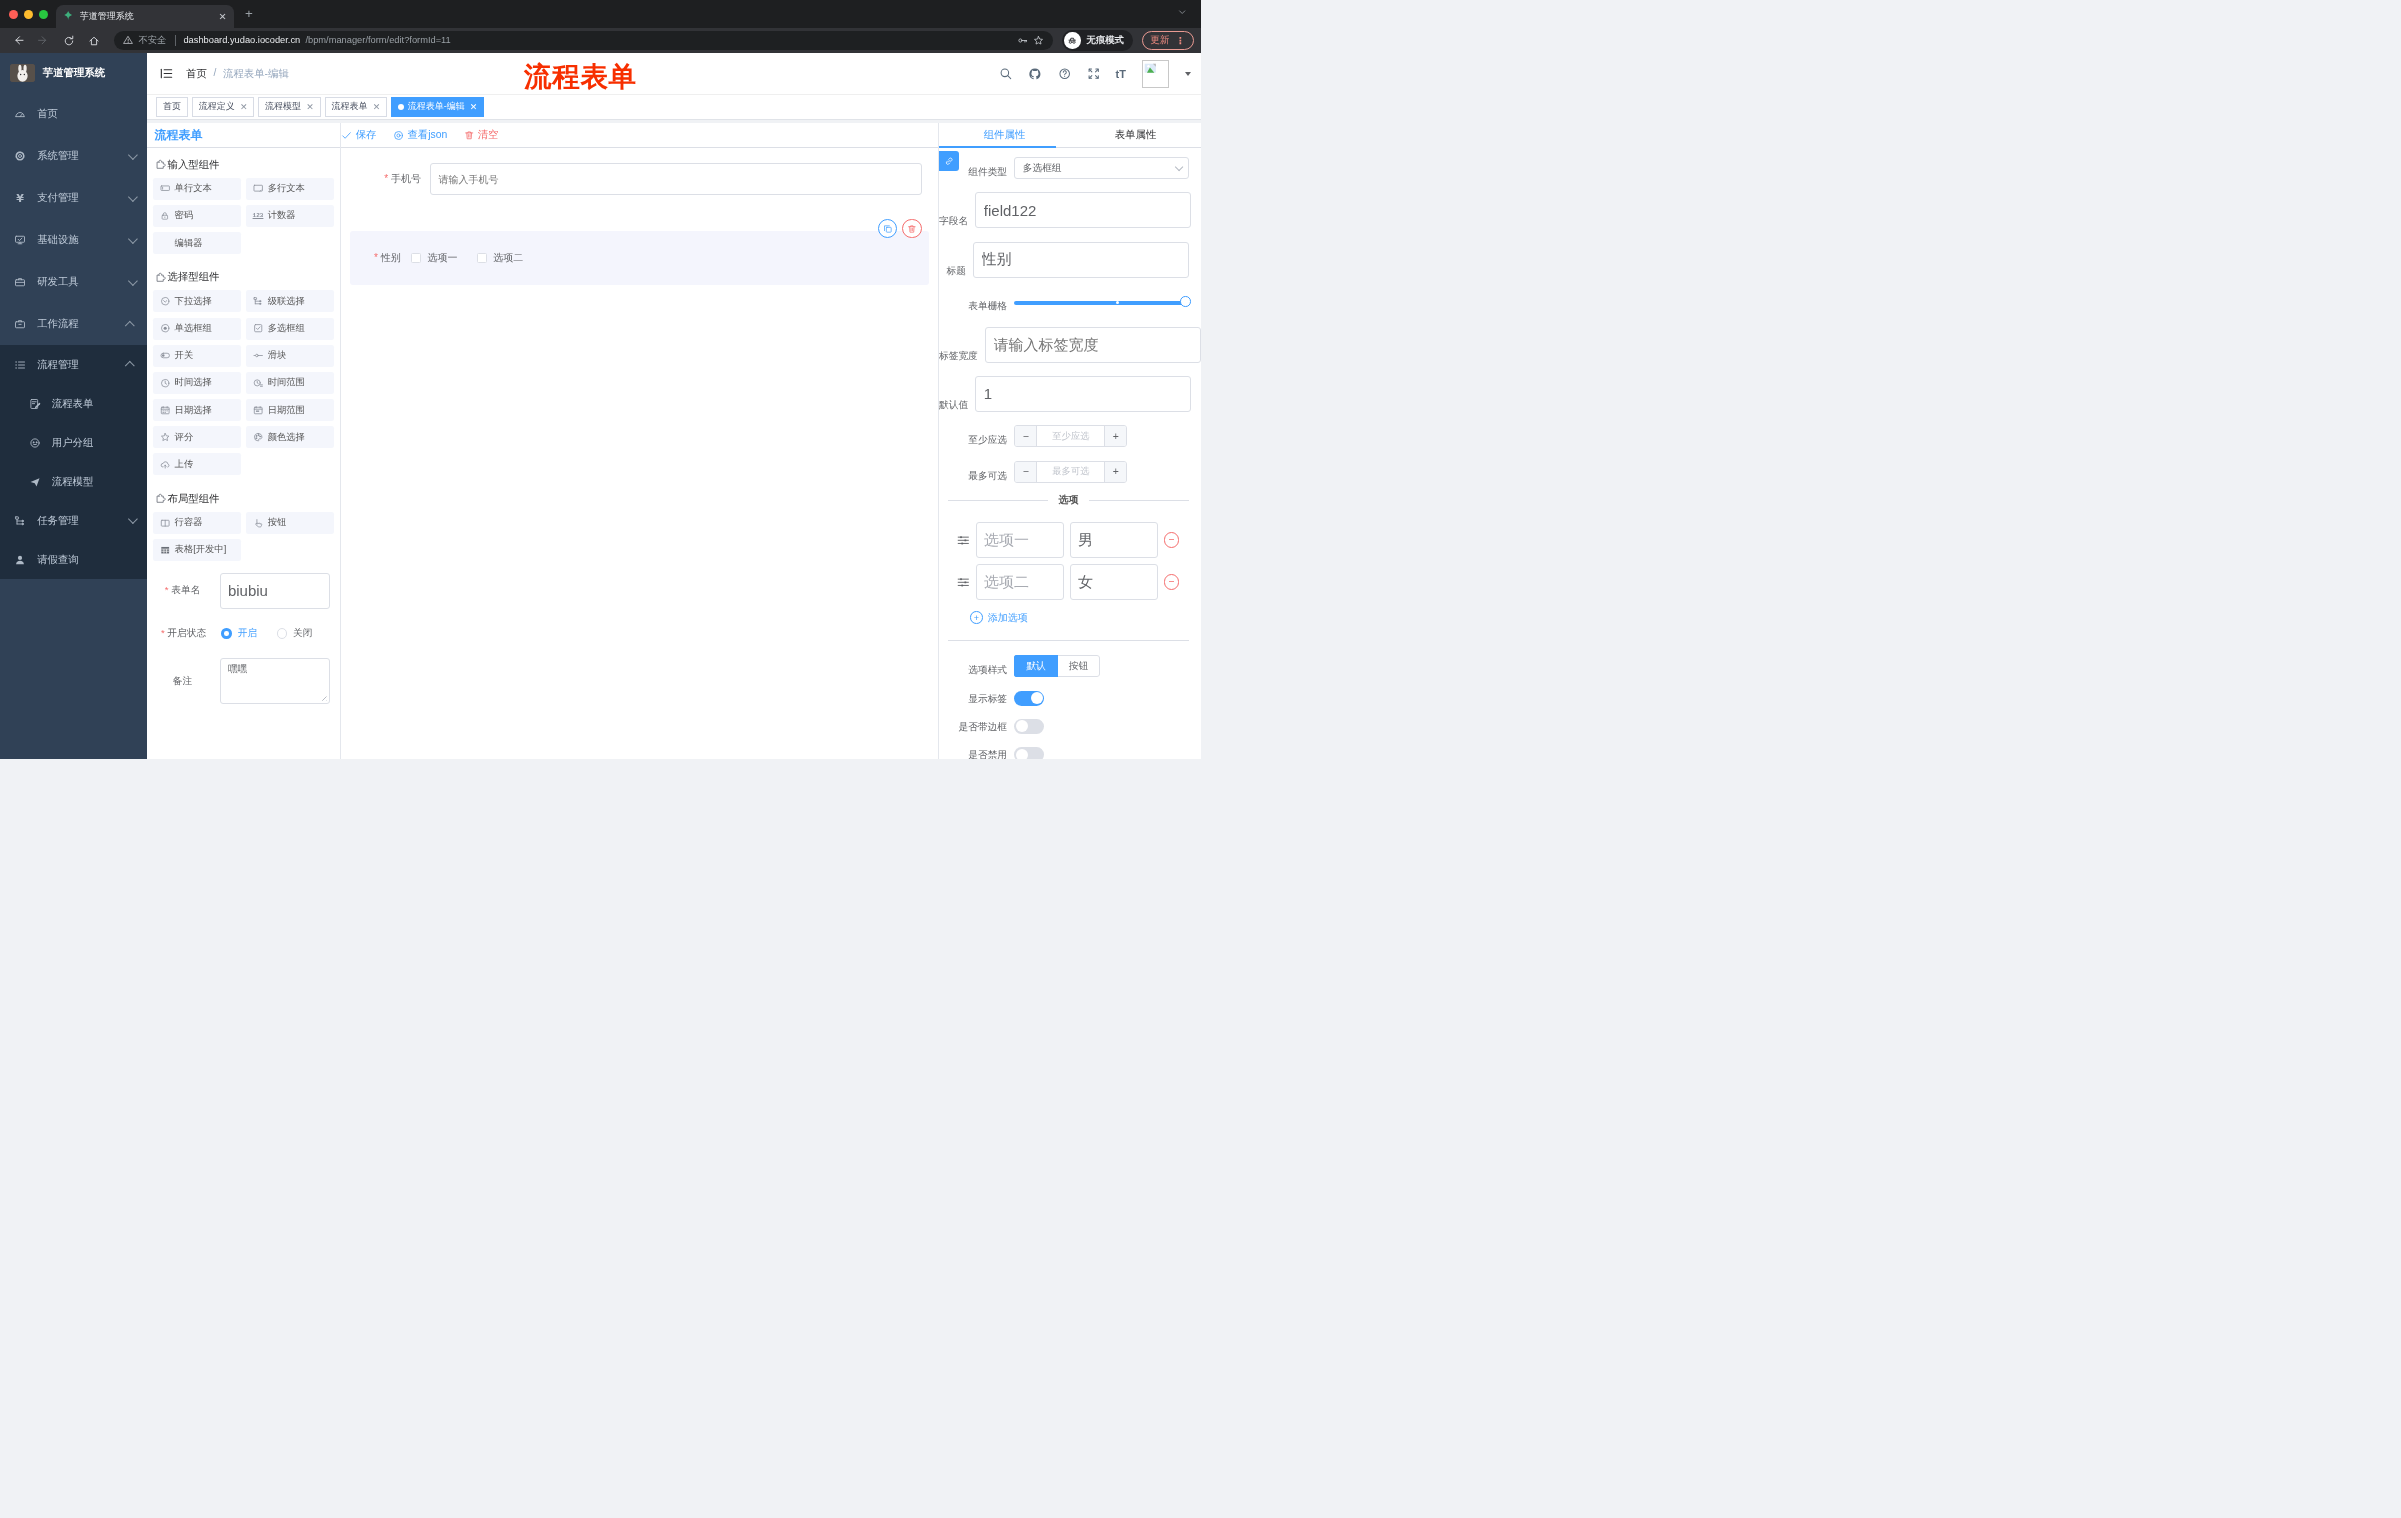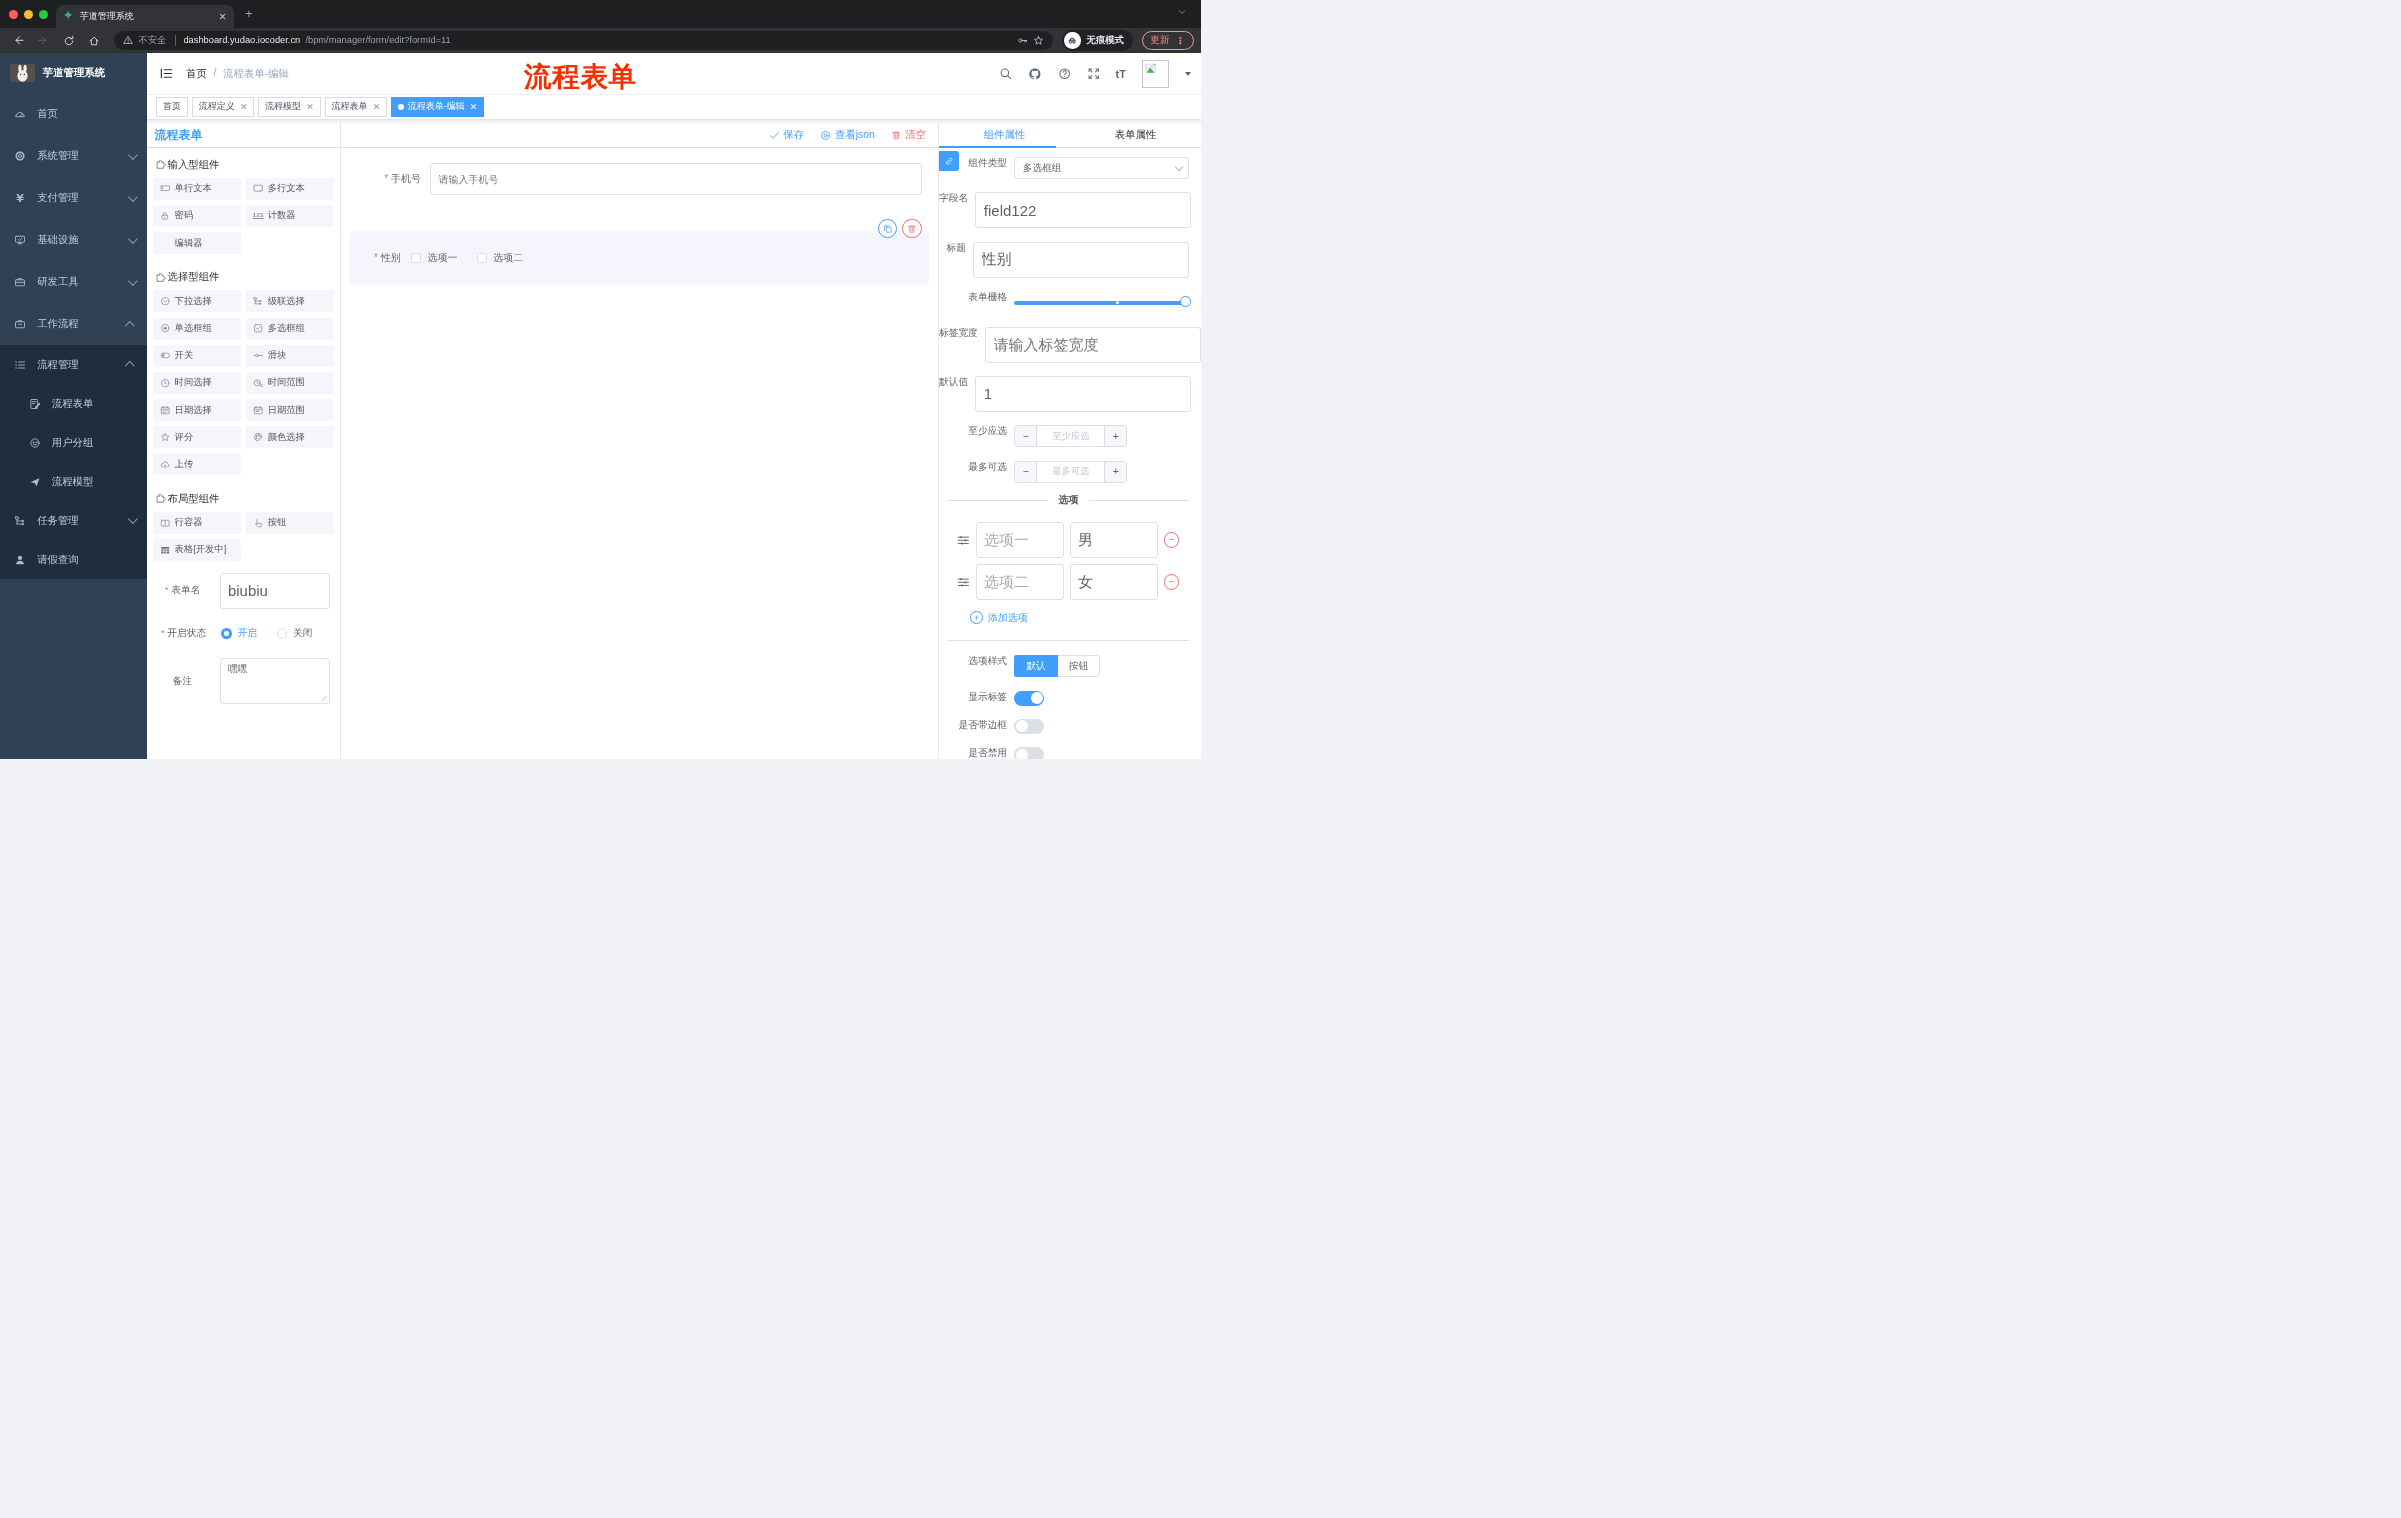--- a/index.html
+++ b/index.html
@@ -92,21 +92,21 @@
   .radio-row { display:flex; align-items:center; gap:6px; }
   .radio { width:10.4px; height:10.4px; border-radius:50%; border:0.7px solid #dcdfe6; background:#fff; }
   .radio.on { border:3.3px solid #409eff; }
   .radio-lbl { color:#606266; margin-right:13.4px; }
   .radio-lbl.on { color:#409eff; }
   .remark-wrap { position:relative; }
   .remark { width:110px; height:46px; border:0.7px solid #dcdfe6; border-radius:3px; padding:4.5px 7.4px; font-size:9.7px; color:#606266; resize:none; outline:none; font-family:inherit; }
   .resize-corner { position:absolute; right:3px; bottom:5.2px; width:6.7px; height:6.7px; background:repeating-linear-gradient(135deg,#b8bcc4 0 0.7px,transparent 0.7px 3px); clip-path:polygon(100% 0,100% 100%,0 100%); }
 
   .canvas-panel { position:absolute; left:193px; top:3px; width:599px; bottom:0; background:#fff; border-left:0.7px solid #e4e7ed; border-right:0.7px solid #e4e7ed; }
-  .canvas-head { justify-content:flex-end; gap:16.3px; padding-right:12px; }
+  .canvas-head { gap:16.3px; padding-right:12px; }
   .cact { display:flex; align-items:center; gap:3.7px; font-size:10.4px; cursor:pointer; }
   .cact.blue { color:#409eff; }
   .cact.red { color:#f56c6c; }
   .canvas-body { padding:15px 9px 0 9px; }
   .field-row { display:flex; align-items:center; padding-left:15px; }
   .f-label { width:56px; text-align:right; color:#606266; font-size:10px; margin-right:9px; white-space:nowrap; }
   .phone-input { flex:1; height:32px; margin-right:7.4px; font-size:10px; }
   .selected-wrap { position:relative; margin-top:36px; }
   .sel-actions { position:absolute; right:7.4px; top:-12px; display:flex; gap:5.2px; }
   .circle-btn { width:19.3px; height:19.3px; border-radius:50%; background:#fff; display:flex; align-items:center; justify-content:center; }
@@ -116,21 +116,21 @@
   .cbx { width:10.4px; height:10.4px; border:0.7px solid #dcdfe6; border-radius:1.5px; background:#fff; margin-right:6px; }
   .cbx-item { display:flex; align-items:center; margin-right:19.3px; color:#606266; font-size:10px; }
 
   .props-panel { position:absolute; left:792px; top:3px; right:0; bottom:0; background:#fff; }
   .props-head { position:relative; }
   .ptab { width:50%; text-align:center; font-size:10.4px; color:#303133; cursor:pointer; }
   .ptab.active { color:#409eff; }
   .ptab-line { position:absolute; left:0; bottom:-0.7px; width:117px; height:1.5px; background:#409eff; }
   .link-tab { position:absolute; left:0; top:28px; width:20px; height:20px; background:#409eff; border-radius:0 3px 3px 0; color:#fff; display:flex; align-items:center; justify-content:center; z-index:2; }
   .props-body { padding:9px 12px 0 0; }
-  .p-row { display:flex; align-items:flex-start; margin-bottom:13.4px; }
+  .p-row { display:flex; align-items:flex-end; margin-bottom:13.4px; }
   .p-label { width:68px; text-align:right; margin-right:7.4px; color:#606266; font-size:9.7px; white-space:nowrap; }
   .p-ctrl { flex:1; display:flex; align-items:center; }
   .sel-box { flex:1; height:22px; border:0.7px solid #dcdfe6; border-radius:3px; display:flex; align-items:center; padding:0 7.4px; color:#606266; font-size:9.7px; }
   .sel-box .grow { flex:1; }
   .sel-caret { width:6px; height:6px; border-right:1px solid #b4b9c2; border-bottom:1px solid #b4b9c2; transform:rotate(45deg) translateY(-1.5px); }
   .p-ctrl .txt-input { flex:1; width:auto; }
   .slider { flex:1; position:relative; height:22px; }
   .slider-track { position:absolute; left:0; right:0; top:9.7px; height:3.7px; border-radius:2.2px; background:#409eff; }
   .slider-stop { position:absolute; left:58%; top:10px; width:3px; height:3px; border-radius:50%; background:#fff; }
   .slider-handle { position:absolute; right:-1.5px; top:5.2px; width:10.4px; height:10.4px; border-radius:50%; background:#fff; border:1.9px solid #409eff; }

